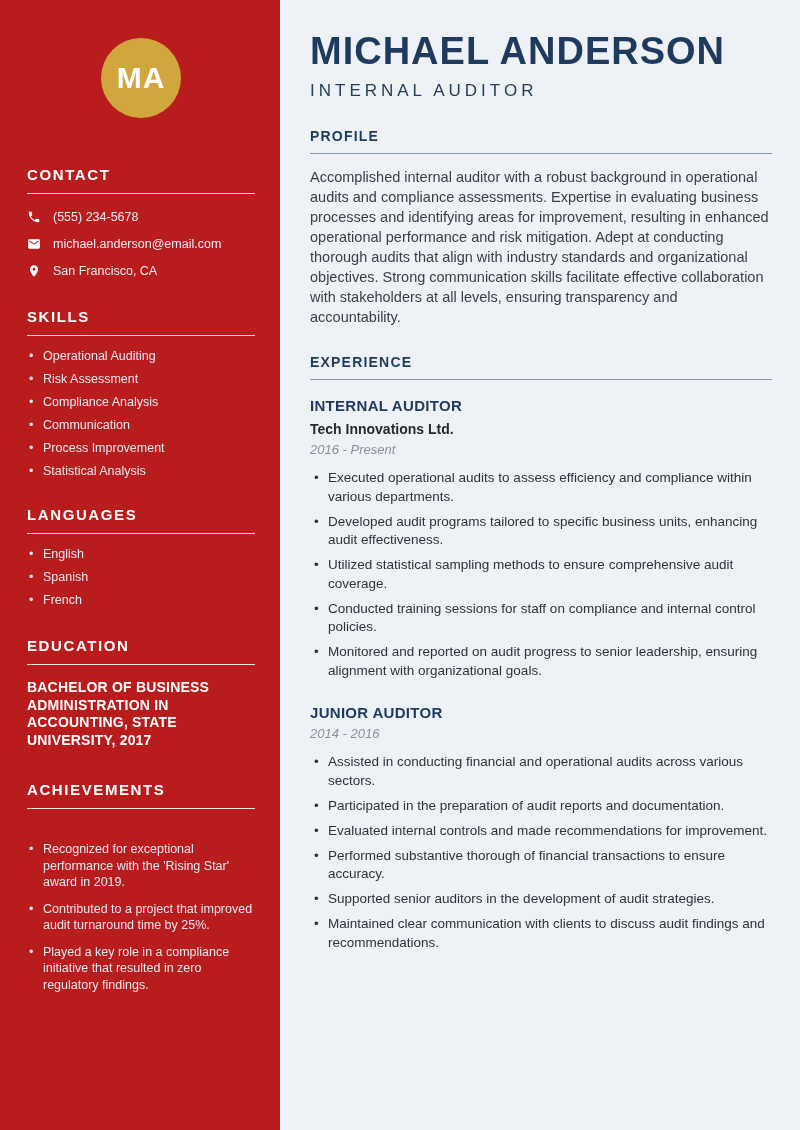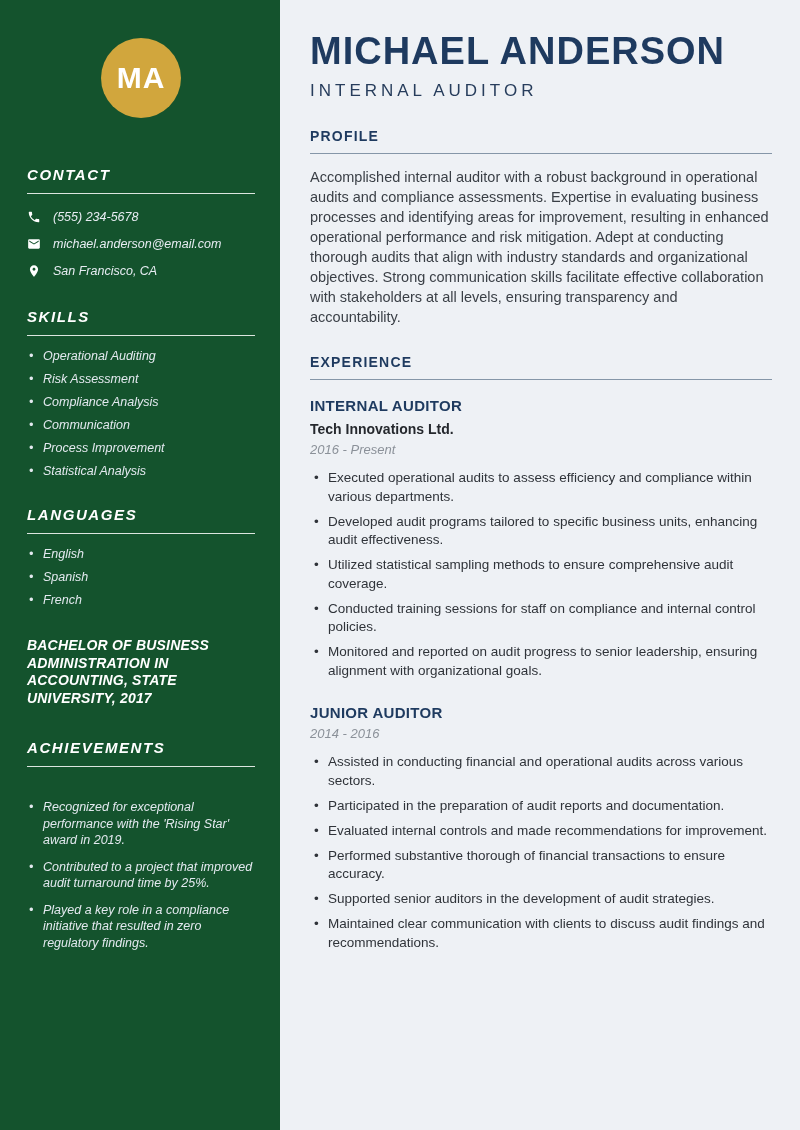--- a/index.html
+++ b/index.html
@@ -8,34 +8,34 @@
   .page {
     width: 800px; height: 1130px;
     display: flex;
     background: #eef1f5;
     overflow: hidden;
   }
 
   
   .sidebar {
     width: 280px; min-width: 280px; height: 100%;
-    background: #14532d;
+    background: #b91c1c;
     color: #e7ecf2;
     padding: 38px 25px 30px 27px;
   }
   .avatar {
     width: 80px; height: 80px;
     border-radius: 50%;
     background: #d1a63d;
     color: #ffffff;
     display: flex; align-items: center; justify-content: center;
     font-size: 30px; font-weight: bold; letter-spacing: 1px;
     margin: 0 auto 48px auto;
   }
-  .side-sec { margin-bottom: 34px; font-style: italic; }
+  .side-sec { margin-bottom: 34px; }
   .side-heading {
     color: #ffffff;
     font-size: 15px; font-weight: bold;
     letter-spacing: 1.6px;
     padding-bottom: 10px;
     border-bottom: 1px solid rgba(255,255,255,0.85);
     margin-bottom: 14px;
   }
   .contact-list { margin-top: 16px; }
   .contact-item {
@@ -200,20 +200,21 @@
     <section class="side-sec sec-languages">
       <h2 class="side-heading">LANGUAGES</h2>
       <ul class="side-list">
         <li>English</li>
         <li>Spanish</li>
         <li>French</li>
       </ul>
     </section>
 
     <section class="side-sec sec-education">
+      <h2 class="side-heading">EDUCATION</h2>
       <p class="degree">BACHELOR OF BUSINESS ADMINISTRATION IN ACCOUNTING, STATE UNIVERSITY, 2017</p>
     </section>
 
     <section class="side-sec sec-achievements">
       <h2 class="side-heading">ACHIEVEMENTS</h2>
       <ul class="achv-list">
         <li>Recognized for exceptional performance with the 'Rising Star' award in 2019.</li>
         <li>Contributed to a project that improved audit turnaround time by 25%.</li>
         <li>Played a key role in a compliance initiative that resulted in zero regulatory findings.</li>
       </ul>

